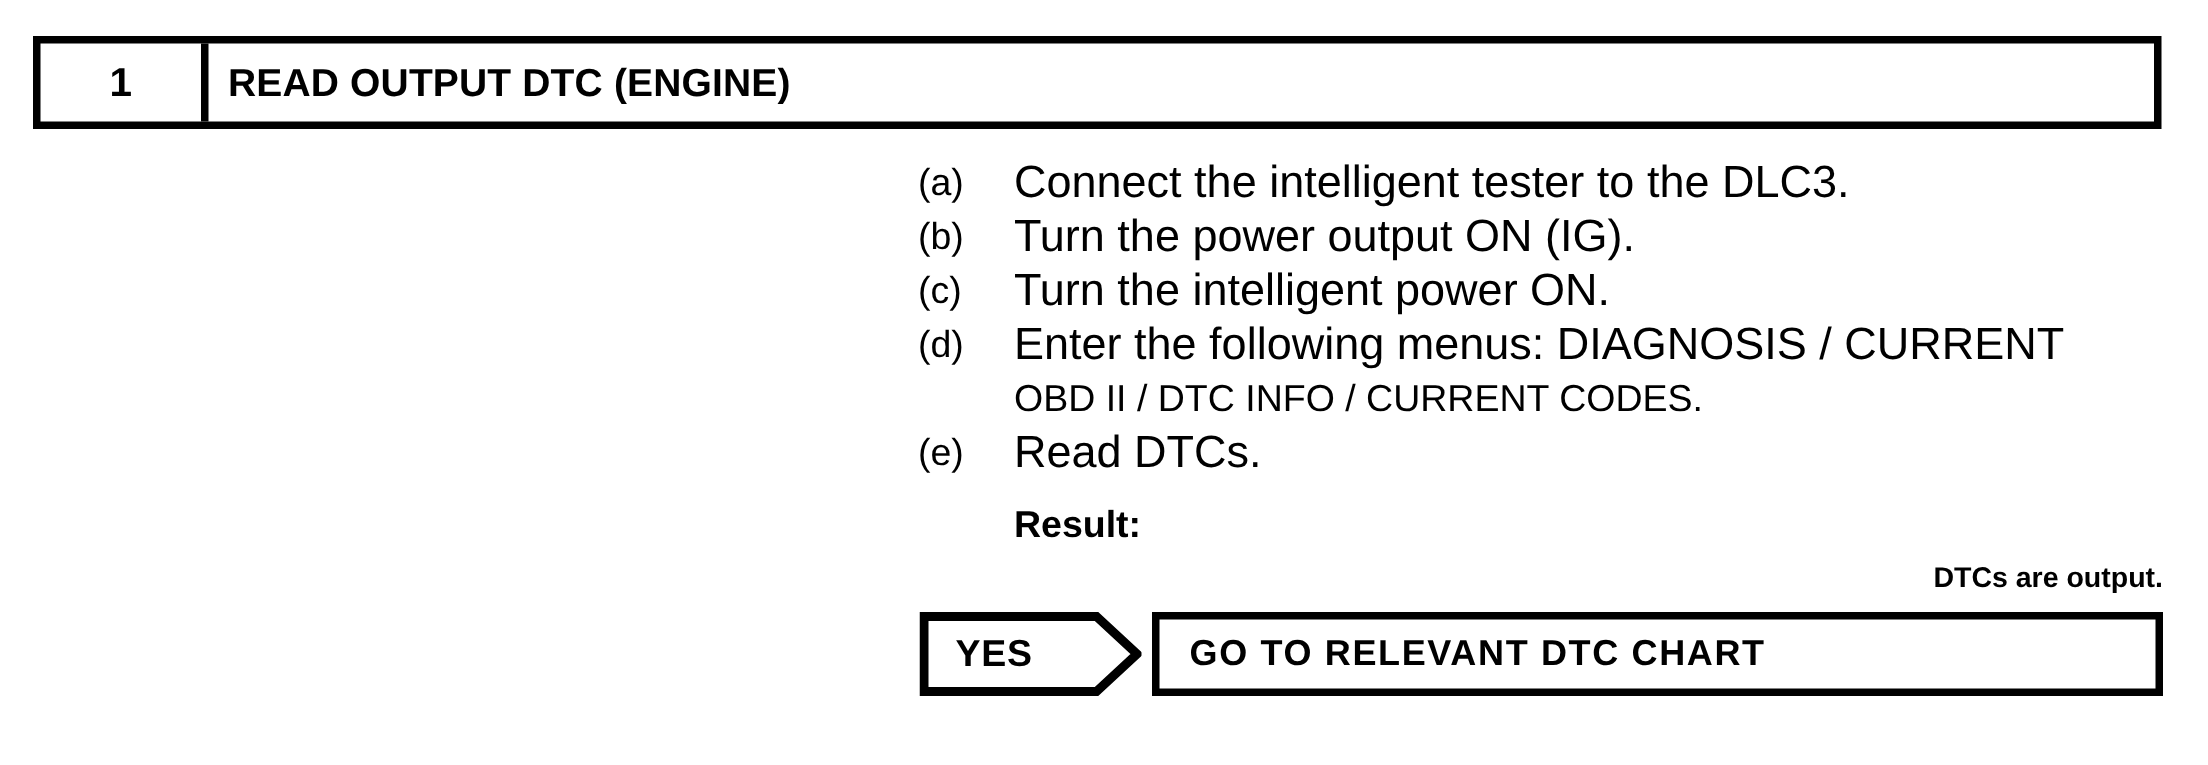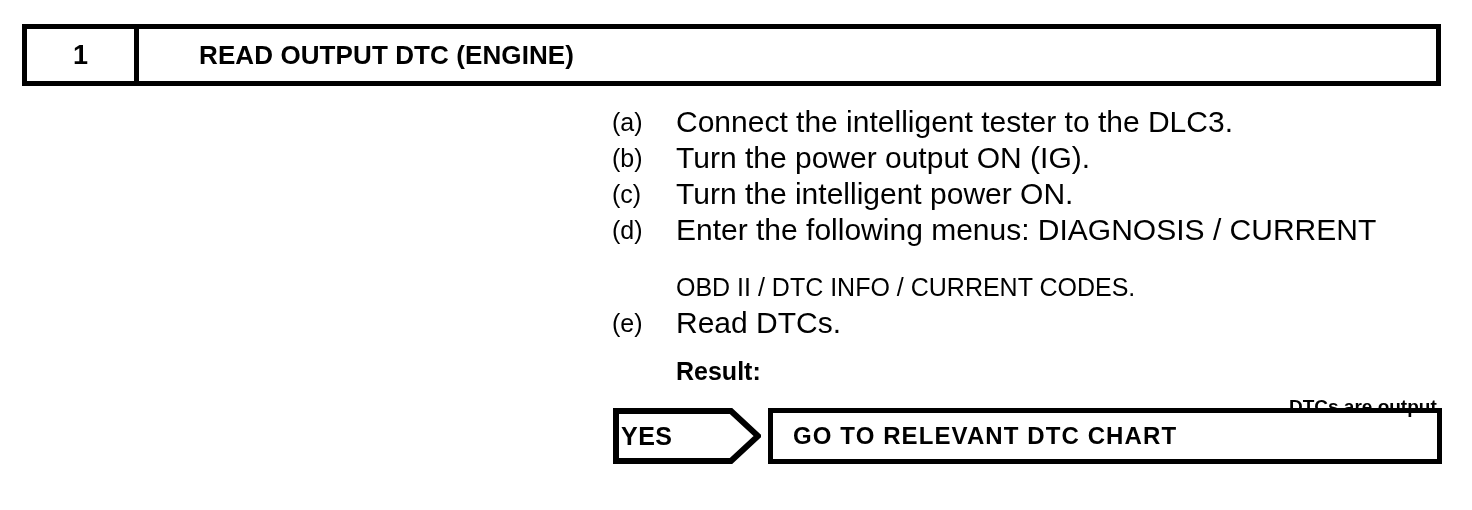--- a/index.html
+++ b/index.html
@@ -48,21 +48,20 @@
     display: flex;
     align-items: center;
     padding-left: 13px;
     box-sizing: border-box;
   }
   .step-title {
     font-size: 26px;
     font-weight: bold;
     line-height: 1;
     letter-spacing: 0.1px;
-    margin-left: 47px;
   }
 
   
   .procedure {
     position: absolute;
     left: 612px;
     top: 104px;
     width: 830px;
   }
   .proc-row {
@@ -79,21 +78,20 @@
   }
   .proc-text {
     flex: 1 1 auto;
     font-size: 30px;
     line-height: 36px;
     white-space: nowrap;
   }
   .proc-cont {
     display: flex;
     height: 36px;
-    margin-top: 21px;
   }
   .proc-cont .proc-spacer {
     width: 64px;
     flex: 0 0 64px;
   }
   .proc-cont .proc-text {
     font-size: 25px;
     line-height: 36px;
   }
 
@@ -129,21 +127,21 @@
     left: 0px;
     top: 0px;
     width: 148px;
     height: 56px;
   }
   .yes-arrow svg {
     display: block;
   }
   .yes-label {
     position: absolute;
-    left: 8px;
+    left: 24px;
     top: 0px;
     height: 56px;
     line-height: 56px;
     font-size: 25px;
     font-weight: bold;
     letter-spacing: 0.5px;
   }
   .action-box {
     position: absolute;
     left: 155px;

